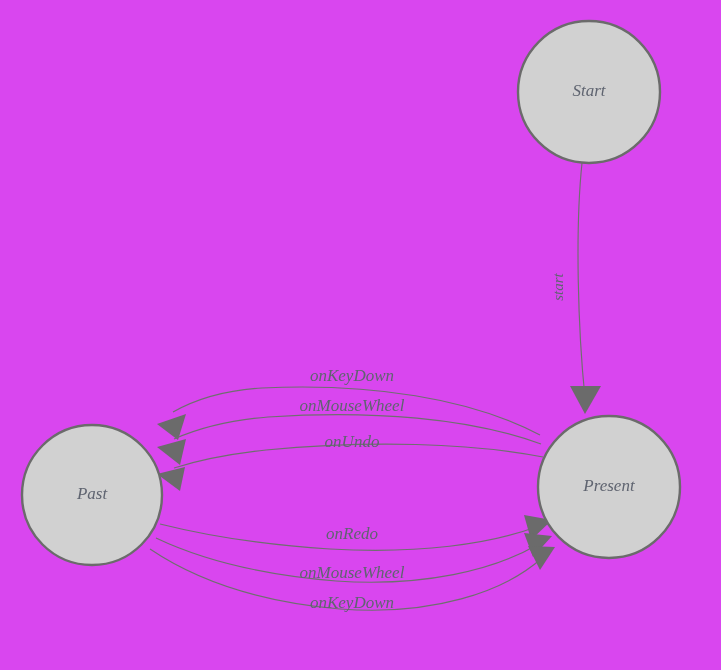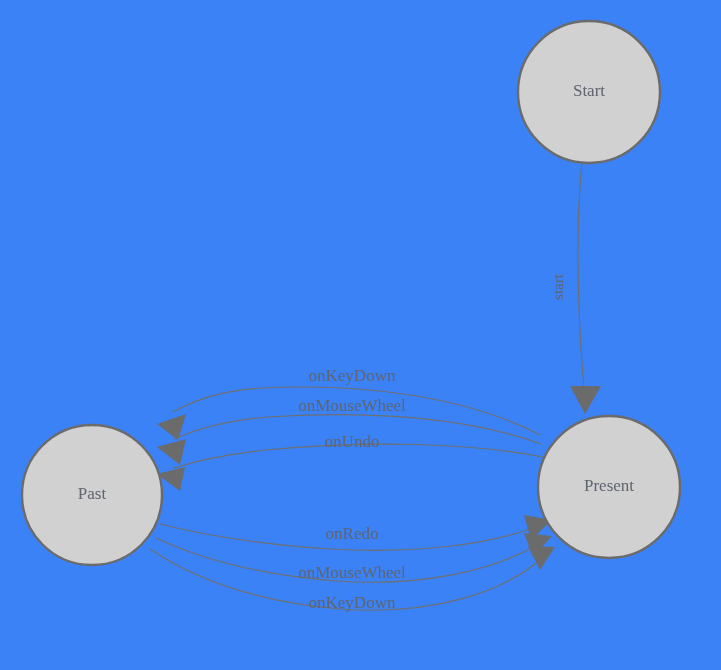--- a/index.html
+++ b/index.html
@@ -10,21 +10,22 @@
   body {
     width: 721px;
     height: 670px;
     overflow: hidden;
     font-family: "Liberation Serif", "DejaVu Serif", serif;
   }
   #diagram-root {
     position: relative;
     width: 721px;
     height: 670px;
-    background: #3b82f6;
+    background: #d946ef;
+    font-style: italic;
   }
   svg#graph {
     position: absolute;
     top: 0;
     left: 0;
     width: 721px;
     height: 670px;
     display: block;
   }
   .node-circle {

